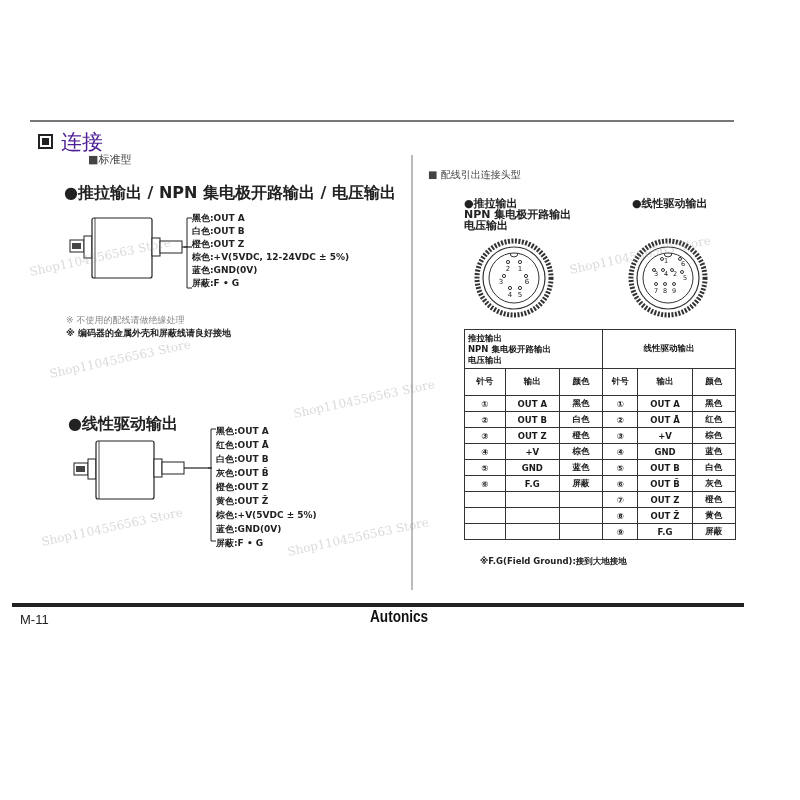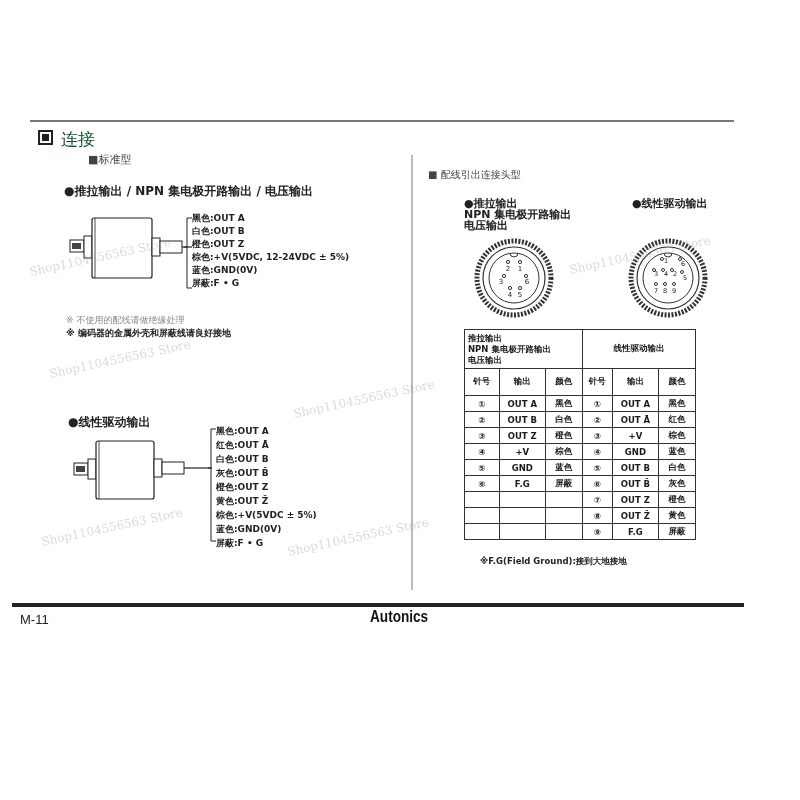--- a/index.html
+++ b/index.html
@@ -2,36 +2,36 @@
 <html><head>
 <meta charset="utf-8">
 <style>
   html, body { margin:0; padding:0; background:#ffffff; }
   body { width:800px; height:800px; position:relative; overflow:hidden;
          font-family:"DejaVu Sans", "Liberation Sans", sans-serif; color:#1a1a1a; }
   .abs { position:absolute; }
   .top-rule { left:30px; top:120px; width:704px; height:2px; background:#777; }
   .vdiv { left:411px; top:155px; width:2px; height:435px; background:#bbb; }
   .bottom-rule { left:12px; top:603px; width:732px; height:4px; background:#222; }
-  .section-title { left:38px; top:128px; font-size:17px; font-weight:normal; color:#14532d; }
+  .section-title { left:38px; top:128px; font-size:21px; font-weight:normal; color:#4c1d95; }
   .section-title .sq { display:inline-block; width:11px; height:11px; border:2px solid #222; position:relative; top:0; margin-right:8px; }
   .section-title .sq::after { content:""; position:absolute; left:2px; top:2px; width:7px; height:7px; background:#222; }
   .sub-title { left:44px; top:152px; font-size:11px; color:#444;margin-left:44px; }
-  .bullet-title { font-size:12px; font-weight:bold; color:#222; }
+  .bullet-title { font-size:16px; font-weight:bold; color:#222; }
   .wire-list { font-size:9px; font-weight:bold; line-height:13px; color:#222; }
   .wire-list div { white-space:nowrap; }
   .note { font-size:9px; line-height:13px; }
   .note .gray { color:#888; font-weight:normal;margin-top:8px; }
   .note .dark { color:#222; font-weight:bold;text-align:right; }
   .watermark { font-family:"DejaVu Serif", serif; font-size:12px; color:rgba(150,150,150,0.35);
                transform:rotate(-12deg); white-space:nowrap; }
   .footer-page { left:20px; top:612px; font-size:13px; color:#222; font-family:"Liberation Sans", sans-serif; }
   .footer-brand { left:370px; top:608px; font-size:16px; font-weight:bold; color:#111;
                   font-family:"Liberation Sans", sans-serif; letter-spacing:0; transform:scaleX(0.85); transform-origin:left; }
-  table.pins { position:absolute; left:464px; top:329px; width:232px; border-collapse:collapse; font-size:8.5px; font-weight:bold; }
+  table.pins { position:absolute; left:464px; top:329px; width:272px; border-collapse:collapse; font-size:8.5px; font-weight:bold; }
   table.pins td { border:1.5px solid #333; text-align:center; height:15px; padding:0; }
   table.pins tr.head td { height:38px; }
   table.pins tr.colhead td { height:26px; font-weight:bold; }
   table.pins td.left-head { text-align:left; padding-left:3px; line-height:11px; vertical-align:middle; }
   .pin-note { left:480px; top:556px; font-size:8.5px; font-weight:bold; color:#222; }
   .right-title { left:428px; top:168px; font-size:10px; color:#444; }
   .conn-label { font-size:11px; font-weight:bold; line-height:11px; color:#222; }
 </style>
 </head>
 <body>

